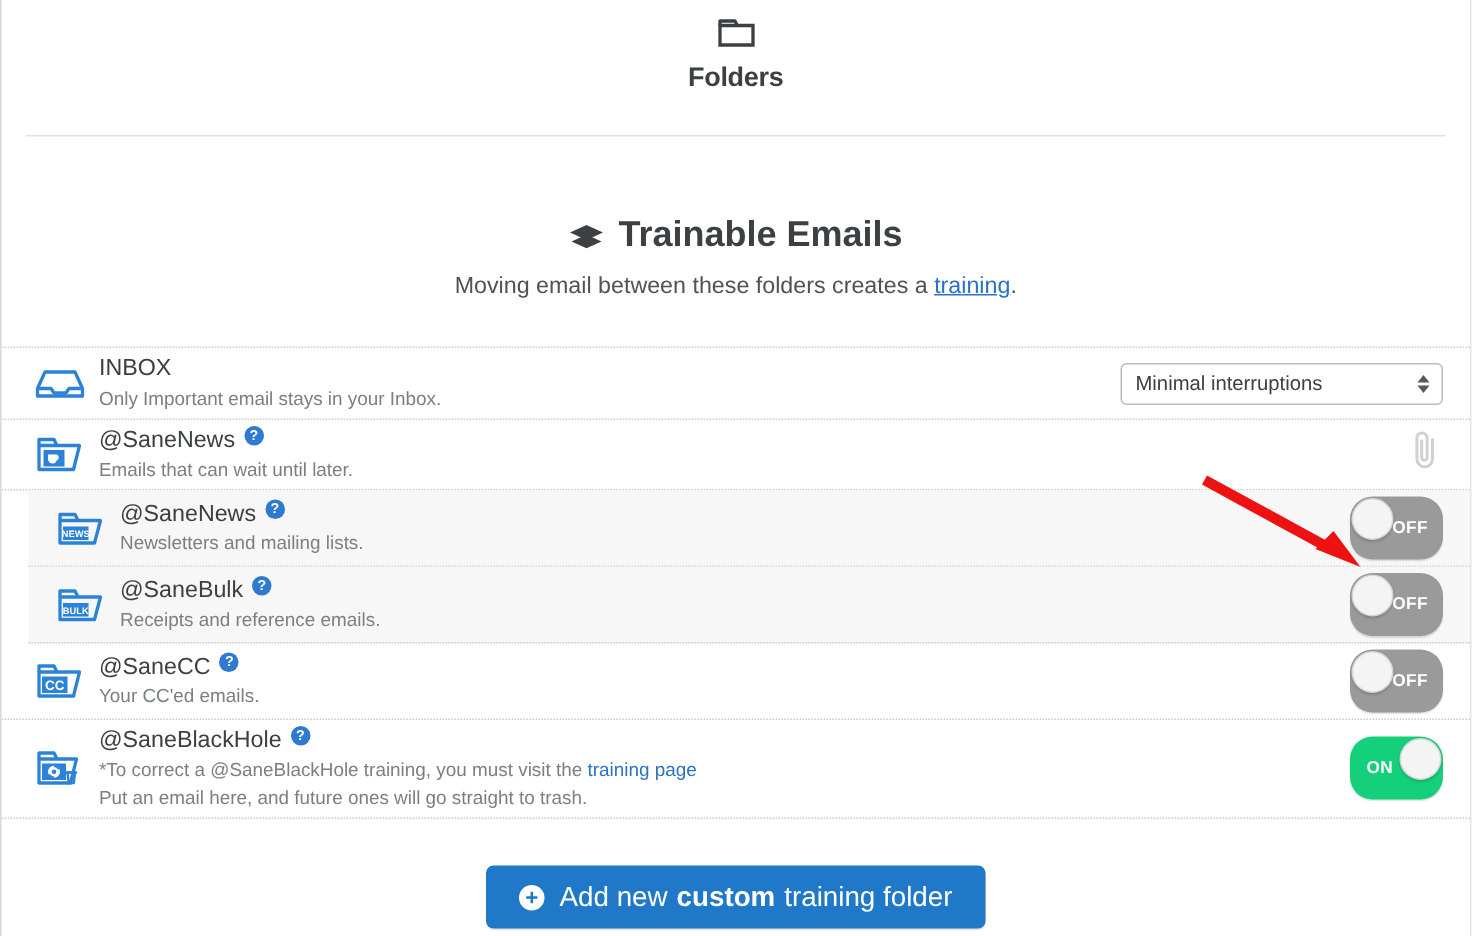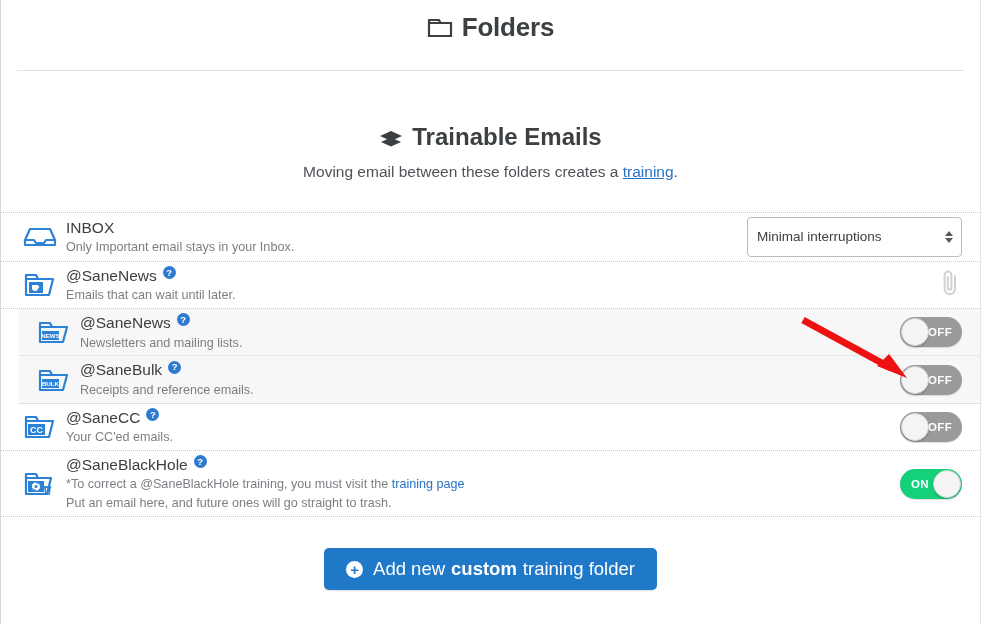--- a/index.html
+++ b/index.html
@@ -16,29 +16,30 @@
     border-left: 1px solid #d8d8d8;
     border-right: 1px solid #e6e6e6;
   }
 
   
   .folders-header {
     padding-top: 12px;
     text-align: center;
   }
   .folders-title {
-    font-size: 26px;
+    font-size: 18px;
     font-weight: bold;
     color: #3c4043;
     letter-spacing: -0.2px;
     display: flex;
     align-items: center;
     justify-content: center;
     gap: 9px;
     line-height: 1.2;
+    flex-direction: column;
   }
   .folder-glyph {
     display: inline-block;
     width: 26px; height: 20px;
     position: relative;
   }
   .folder-glyph svg { display: block; }
   .folders-sub {
     margin-top: 11px;
     font-size: 14.5px;
@@ -156,21 +157,21 @@
     min-width: 230px;
   }
 
   
   .select-wrap {
     position: relative;
     width: 215px;
   }
   .select-box {
     width: 100%;
-    height: 40px;
+    height: 28px;
     border: 1px solid #b9bcbf;
     border-radius: 4px;
     background: #ffffff;
     font-family: "Liberation Sans", sans-serif;
     font-size: 13.5px;
     color: #3c4043;
     padding: 0 24px 0 9px;
     display: flex;
     align-items: center;
     cursor: default;
@@ -188,21 +189,21 @@
     width: 0; height: 0;
     border-left: 4px solid transparent;
     border-right: 4px solid transparent;
   }
   .tri-up { border-bottom: 5px solid #565a5e; }
   .tri-dn { border-top: 5px solid #565a5e; }
 
   
   .toggle {
     position: relative;
-    width: 62px; height: 30px;
+    width: 62px; height: 42px;
     border-radius: 15px;
     display: flex;
     align-items: center;
     cursor: pointer;
     box-shadow: 0 1px 1px rgba(0,0,0,0.13);
   }
   .toggle.off {
     background: #9a9a9a;
     justify-content: flex-end;
   }

